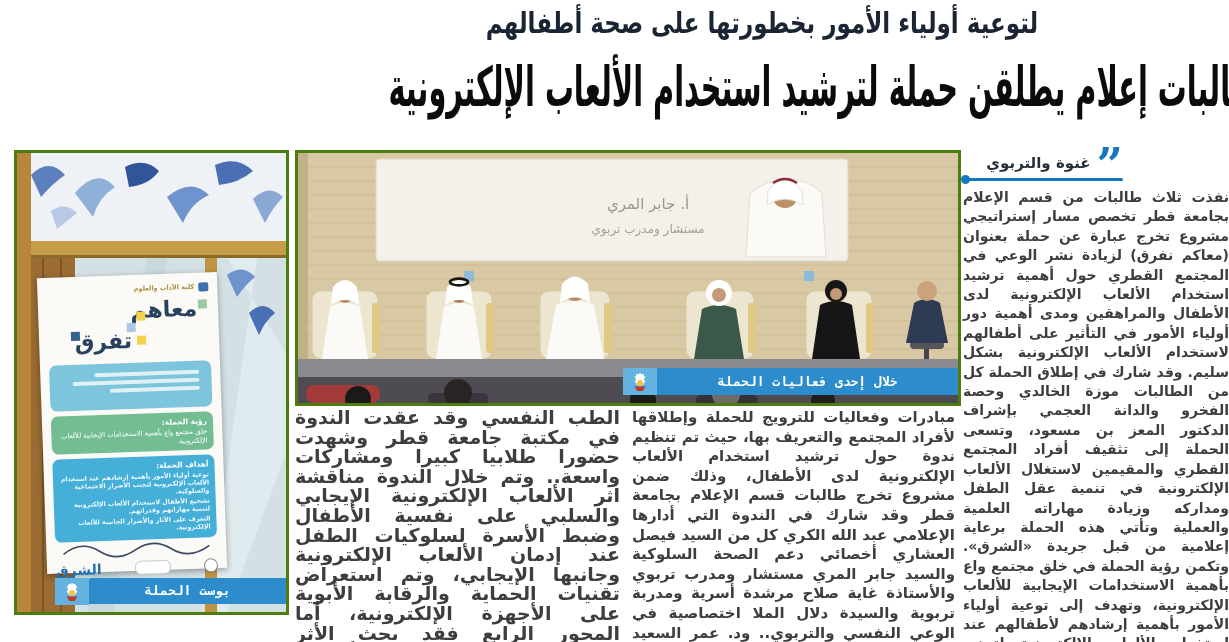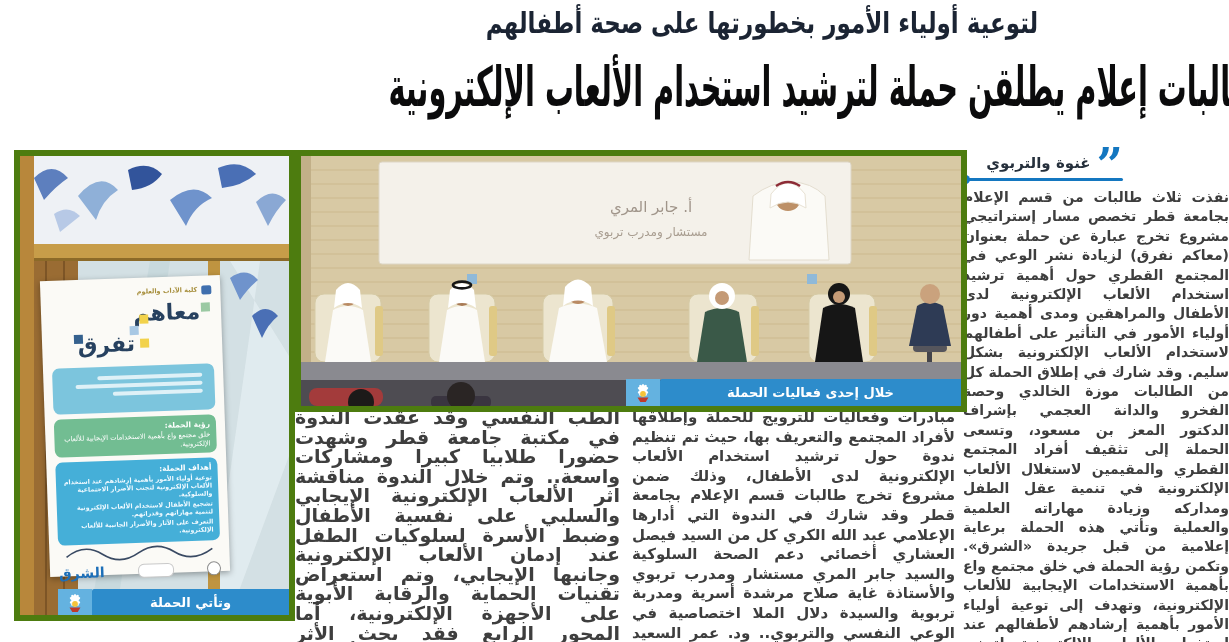--- a/index.html
+++ b/index.html
@@ -22,24 +22,24 @@
   .byline-rule .dot{position:absolute;left:-2px;top:-3px;width:9px;height:9px;border-radius:50%;
                     background:var(--byline-blue);}
   
   .col{position:absolute;direction:rtl;text-align:justify;color:var(--body-gray);
        font-size:14px;line-height:19.4px;font-weight:bold;}
   .col p{margin:0 0 2px 0;}
   #col-right{left:963px;top:188px;width:266px;height:452px;}
   #col-middle{left:632px;top:408px;width:323px;height:232px;font-size:15px;line-height:19.6px;}
   #col-left{left:295px;top:408px;width:325px;height:232px;font-size:19px;line-height:19.6px;}
   
-  .figure{position:absolute;overflow:hidden;border:6px solid #4d7c0f;background:#ddd;}
+  .figure{position:absolute;overflow:hidden;border:3px solid #4d7c0f;background:#ddd;}
   #figure-panel{left:295px;top:150px;width:660px;height:250px;}
   #figure-poster{left:14px;top:150px;width:269px;height:459px;}
-  .caption{position:absolute;bottom:0;display:flex;direction:ltr;height:27px;}
+  .caption{position:absolute;bottom:8px;display:flex;direction:ltr;height:27px;font-family:Liberation Mono, monospace;}
   .caption .logo-box{width:34px;height:27px;background:var(--logo-blue);display:flex;
                      align-items:center;justify-content:center;flex:none;}
   .caption .bar{flex:1;background:var(--accent-blue);color:#fff;font-size:13px;font-weight:bold;
                 display:flex;align-items:center;justify-content:center;direction:rtl;
                 border-top-left-radius:2px;}
   #caption-panel{left:325px;right:0;}
   #caption-poster{left:38px;right:0;height:26px;}
   
   #banner{position:absolute;left:25px;top:122px;width:180px;height:296px;background:#fbfaf6;
           transform:rotate(-2deg);box-shadow:0 2px 6px rgba(0,0,0,.35);padding:8px 9px;
@@ -295,17 +295,17 @@
             <ellipse cx="12" cy="8" rx="2.4" ry="7"></ellipse>
             <ellipse cx="12" cy="8" rx="2.4" ry="7" transform="rotate(32 12 8)"></ellipse>
             <ellipse cx="12" cy="8" rx="2.4" ry="7" transform="rotate(-32 12 8)"></ellipse>
             <ellipse cx="12" cy="8" rx="2.2" ry="6.4" transform="rotate(62 12 8)"></ellipse>
             <ellipse cx="12" cy="8" rx="2.2" ry="6.4" transform="rotate(-62 12 8)"></ellipse>
           </g>
           <circle cx="12" cy="12" r="3.2" fill="#f5c33a"></circle>
           <path d="M6 16 L18 16 L15 21 L9 21 Z" fill="#c0392b"></path>
         </svg>
       </span>
-      <span class="bar">وتأتي الحملة</span>
+      <span class="bar">بوست الحملة</span>
     </div>
   </div>
 
 </div>
 
 </body></html>

